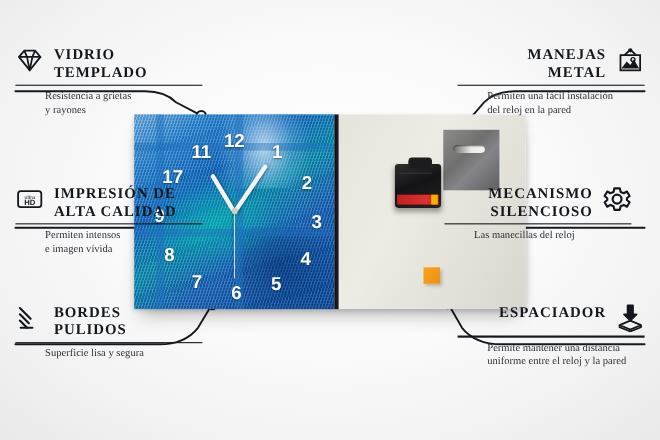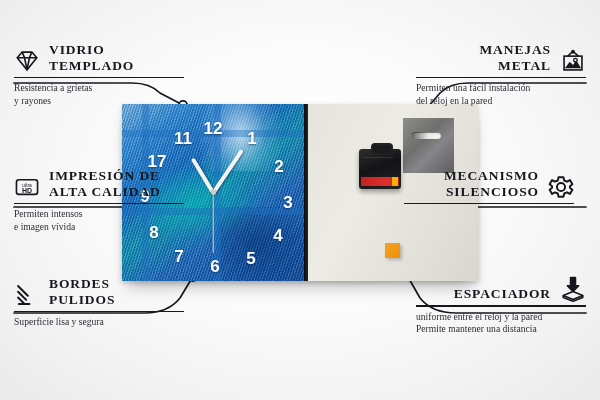--- a/index.html
+++ b/index.html
@@ -79,33 +79,33 @@
     background:linear-gradient(90deg,#c32020,#e03030 70%,#b81c1c);}
   .mech-yellow{position:absolute;right:3px;bottom:3px;width:6px;height:9px;background:#f2b200;}
   .mech-line{position:absolute;left:4px;top:8px;width:30px;height:1px;background:rgba(255,255,255,.10);}
   .foam{
     position:absolute;left:77px;top:139px;width:15px;height:15px;
     background:linear-gradient(135deg,#f5a423,#ef8f0c);
     box-shadow:2px 2px 3px rgba(0,0,0,.22);
   }
   
   .feat{position:absolute;}
-  .feat .head{display:flex;align-items:flex-end;gap:9px;}
+  .feat .head{display:flex;align-items:flex-start;gap:9px;}
   .feat.right .head{flex-direction:row;justify-content:flex-end;}
   .titles{display:flex;flex-direction:column;}
   .t1,.t2{
     font-family:"Liberation Serif",serif;font-weight:bold;
     font-size:13.5px;letter-spacing:.9px;color:#14181c;line-height:1.18;
   }
   .feat.left .titles{text-align:left;}
   .feat.right .titles{text-align:right;}
   .rule{height:1.6px;background:#15191d;margin-top:3px;}
   .desc{
     font-family:"Liberation Serif",serif;font-size:9.6px;color:#2a2f35;
-    line-height:1.34;margin-top:4px;
+    line-height:1.34;margin-top:4px;margin-left:27px;
   }
   .feat.right .desc{text-align:left;}
   .ico{width:26px;height:26px;flex:0 0 26px;display:block;}
   .ico svg{display:block;width:26px;height:26px;}
 </style>
 </head>
 <body>
 
 <div id="stage">
 
@@ -275,38 +275,39 @@
         <svg viewBox="0 0 32 32">
             <g fill="none" stroke="#14181c" stroke-width="2.4" stroke-linejoin="round">
           <path d="M13 4 L19 4 L20 8 L23.5 9.5 L27 7.5 L30 12.5 L27 15 L27 17 L30 19.5 L27 24.5 L23.5 22.5 L20 24 L19 28 L13 28 L12 24 L8.5 22.5 L5 24.5 L2 19.5 L5 17 L5 15 L2 12.5 L5 7.5 L8.5 9.5 L12 8 Z"></path>
           <circle cx="16" cy="16" r="5"></circle>
         </g>
           </svg>
       </span>
     </div>
     <div class="rule"></div>
     <div class="desc">
+      <div>Las manecillas del reloj</div>
     </div>
   </div>
 
   <div class="feat right" style="left:416px;top:276px;width:170px;">
     <div class="head">
       <span class="titles" style="flex:1;">
         <span class="t1">ESPACIADOR</span>
       </span>
       <span class="ico">
         <svg viewBox="0 0 32 32">
             <g fill="none" stroke="#14181c" stroke-width="2" stroke-linejoin="round">
           <path d="M13 2 L19 2 L19 12 L23 12 L16 19 L9 12 L13 12 Z" fill="#14181c"></path>
           <path d="M16 19 L28 24 L16 29 L4 24 Z"></path>
           <path d="M4 24 L4 26.5 L16 31 L28 26.5 L28 24"></path>
         </g>
           </svg>
       </span>
     </div>
     <div class="rule"></div>
     <div class="desc">
+      <div>Permite mantener una distancia</div>
       <div>uniforme entre el reloj y la pared</div>
-      <div>Permite mantener una distancia</div>
     </div>
   </div>
 
 </div>
 
 </body></html>

